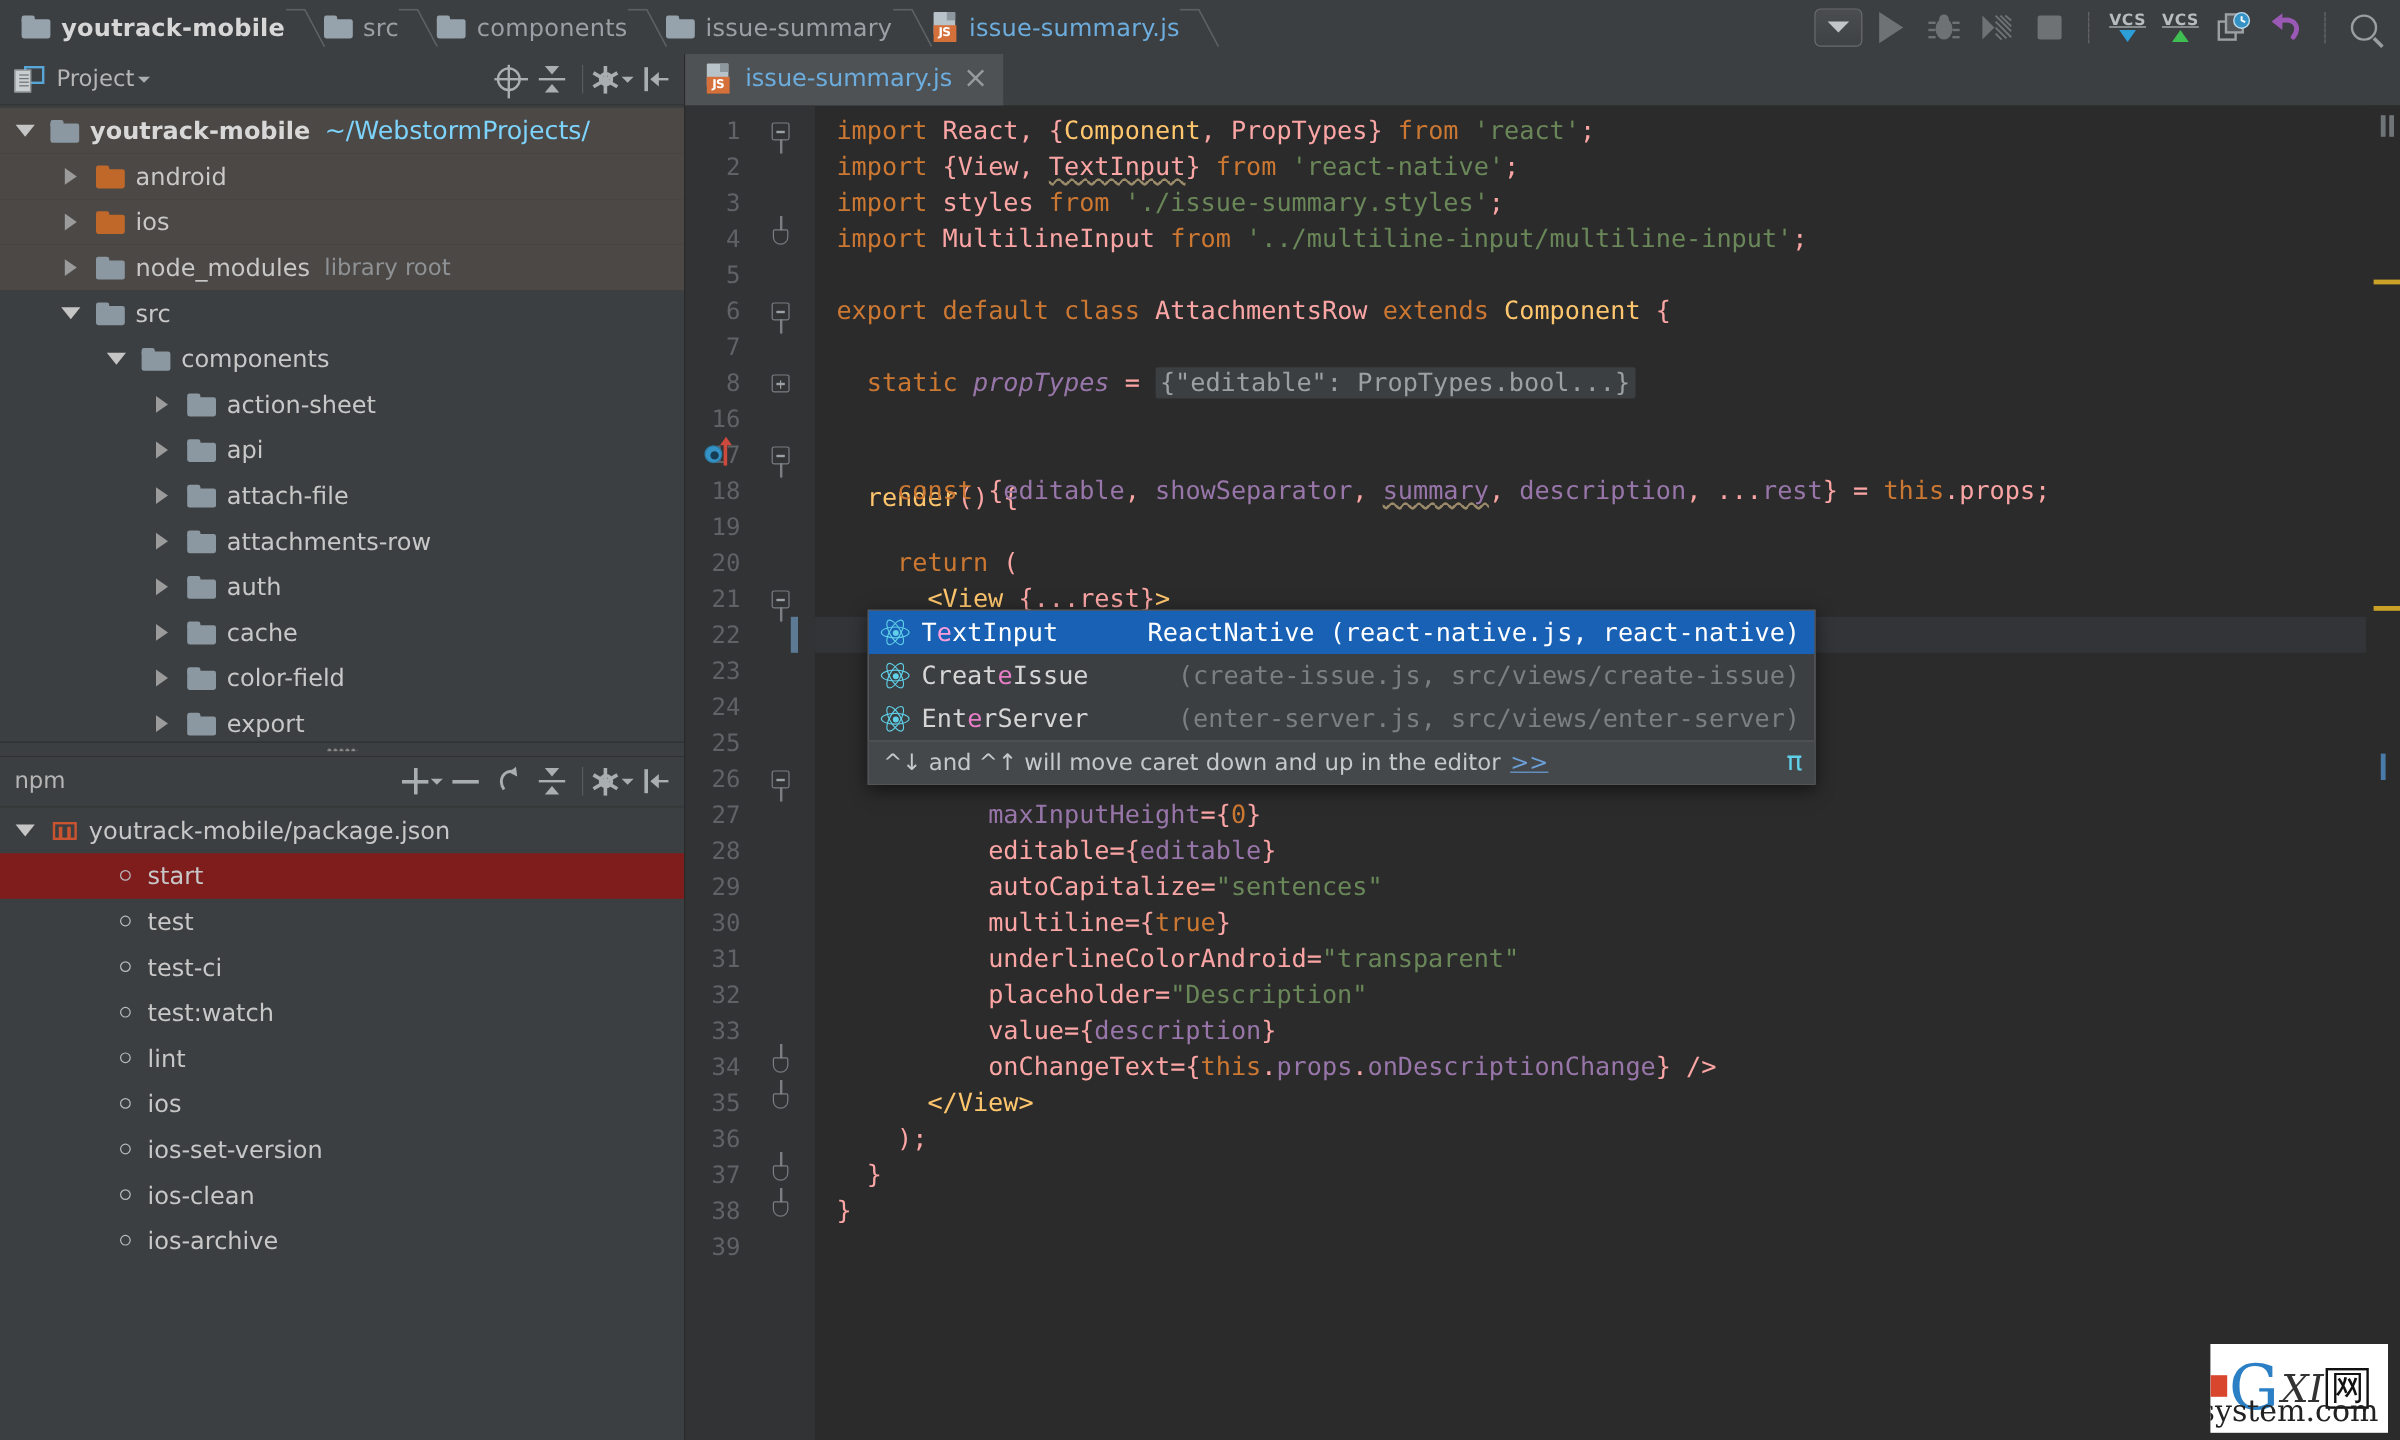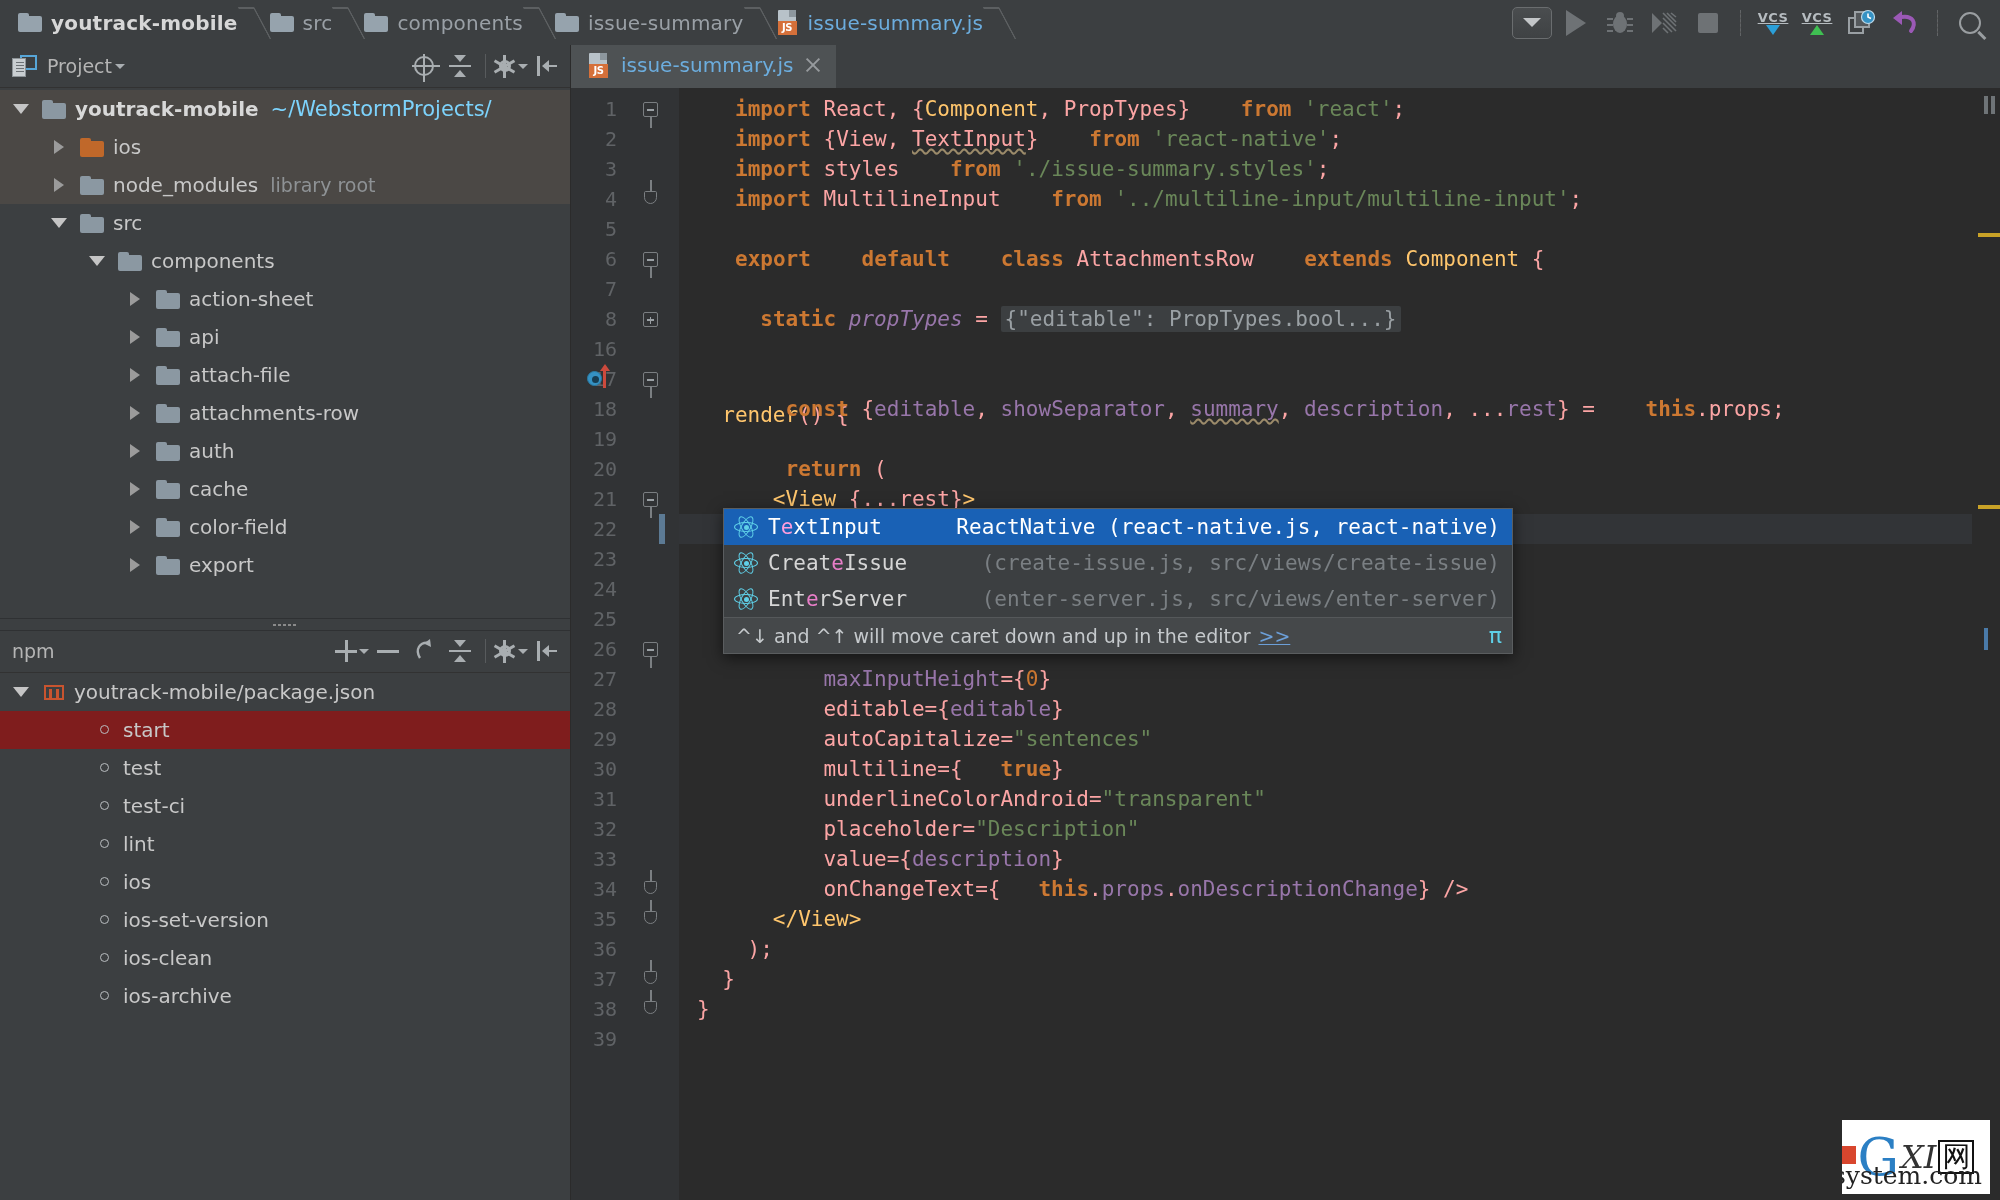--- a/index.html
+++ b/index.html
@@ -142,21 +142,21 @@
   .ovr-ic .cc { position:absolute; left:0; top:5px; width:15px; height:15px; border-radius:50%; background:#3592c4; border:1px solid #2a7aa3;}
   .ovr-ic .cc:after{content:"";position:absolute;left:4px;top:4px;width:7px;height:7px;border-radius:50%;background:#173d52;}
   .ovr-ic .up { position:absolute; left:16px; top:2px; width:2.5px; height:20px; background:#cc4a3d;}
   .ovr-ic .up:after{content:"";position:absolute;left:-3.5px;top:-4px;width:0;height:0;border-left:5px solid transparent;border-right:5px solid transparent;border-bottom:7px solid #cc4a3d;}
   .caretbar { position:absolute; left:88px; width:6px; height:30px; background:#5c7a94; }
 
   .codepane { flex:1; position:relative; overflow:hidden; }
   .cline { position:absolute; left:0; white-space:pre; }
   .selband { position:absolute; left:0; height:30px; width:100%; background:#323437; }
 
-  .k  { color:#cc7832; font-weight:bold;margin-left:38px; }      
+  .k  { color:#cc7832; font-weight:normal; }      
   .kk { color:#cc7832; }                         
   .s  { color:#6a8759; }                         
   .d  { color:#fca5a5; }
   .y  { color:#ffc66d; }                         
   .p  { color:#9876aa; }
   .attrbg { background:#3c3f41; color:#9aa0a4; padding:1px 4px; border-radius:2px; }
   .wavy { text-decoration: underline wavy #9c8b6a; text-decoration-skip-ink:none; }
 
   
   .markers { width:28px; flex:0 0 28px; background:#2b2b2b; position:relative; }
@@ -344,20 +344,25 @@
       <div class="tree" id="tree">
           <div class="trow libbg">
             <span class="arr d" style="margin-left: 10px;"></span>
             <span class="fico" style="margin-left: 10px;"></span>
             <span class="tlabel bold">youtrack-mobile</span>
             <span class="tpath">~/WebstormProjects/</span>
           </div>
           <div class="trow libbg">
             <span class="arr r" style="margin-left: 48px;"></span>
             <span class="fico orange" style="margin-left: 10px;"></span>
+            <span class="tlabel">android</span>
+          </div>
+          <div class="trow libbg">
+            <span class="arr r" style="margin-left: 48px;"></span>
+            <span class="fico orange" style="margin-left: 10px;"></span>
             <span class="tlabel">ios</span>
           </div>
           <div class="trow libbg">
             <span class="arr r" style="margin-left: 48px;"></span>
             <span class="fico" style="margin-left: 10px;"></span>
             <span class="tlabel">node_modules</span>
             <span class="tnote">library root</span>
           </div>
           <div class="trow srcbg">
             <span class="arr d" style="margin-left: 48px;"></span>
@@ -469,20 +474,24 @@
             <span class="circ"></span>
             <span>start</span>
           </div>
           <div class="nrow">
             <span class="circ"></span>
             <span>test</span>
           </div>
           <div class="nrow">
             <span class="circ"></span>
             <span>test-ci</span>
+          </div>
+          <div class="nrow">
+            <span class="circ"></span>
+            <span>test:watch</span>
           </div>
           <div class="nrow">
             <span class="circ"></span>
             <span>lint</span>
           </div>
           <div class="nrow">
             <span class="circ"></span>
             <span>ios</span>
           </div>
           <div class="nrow">

